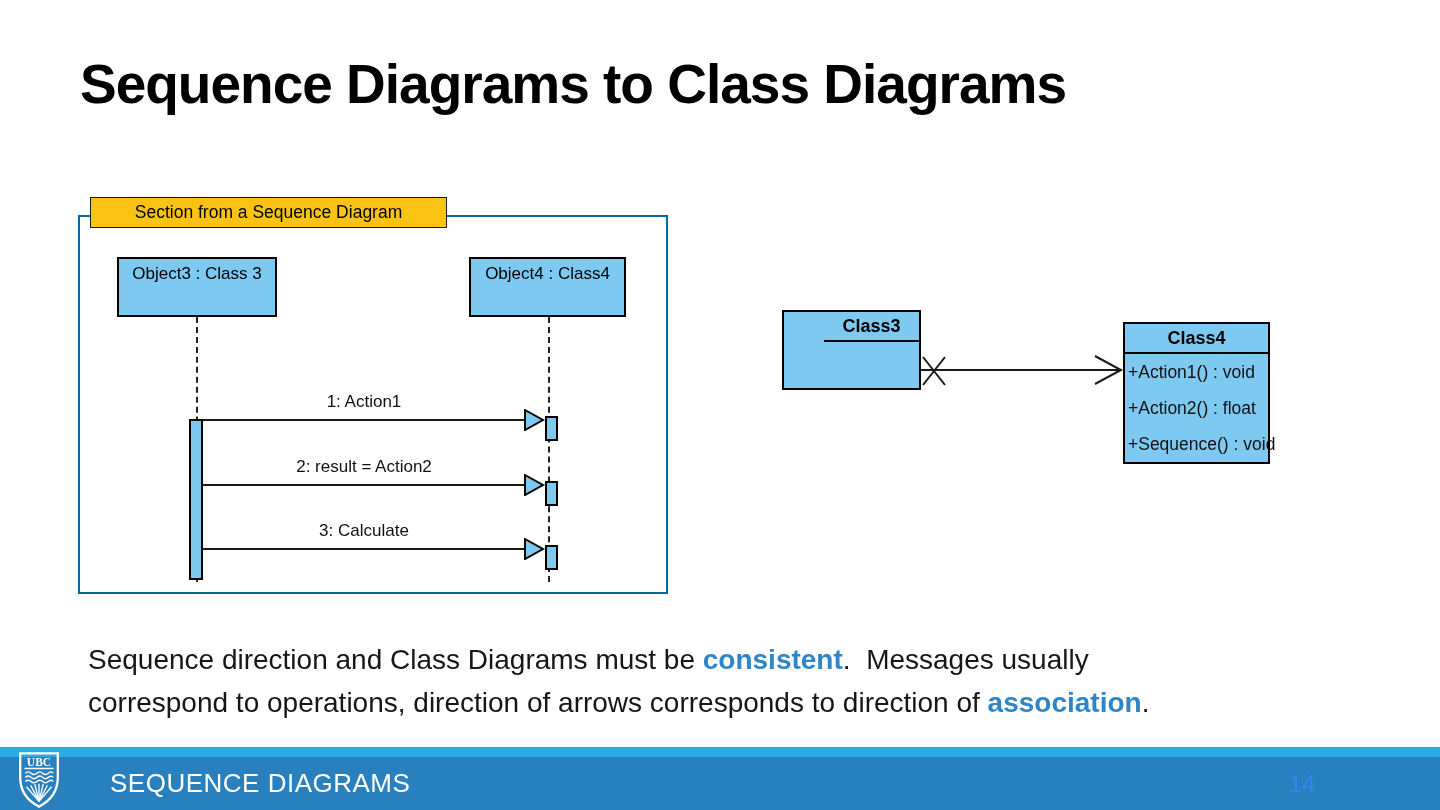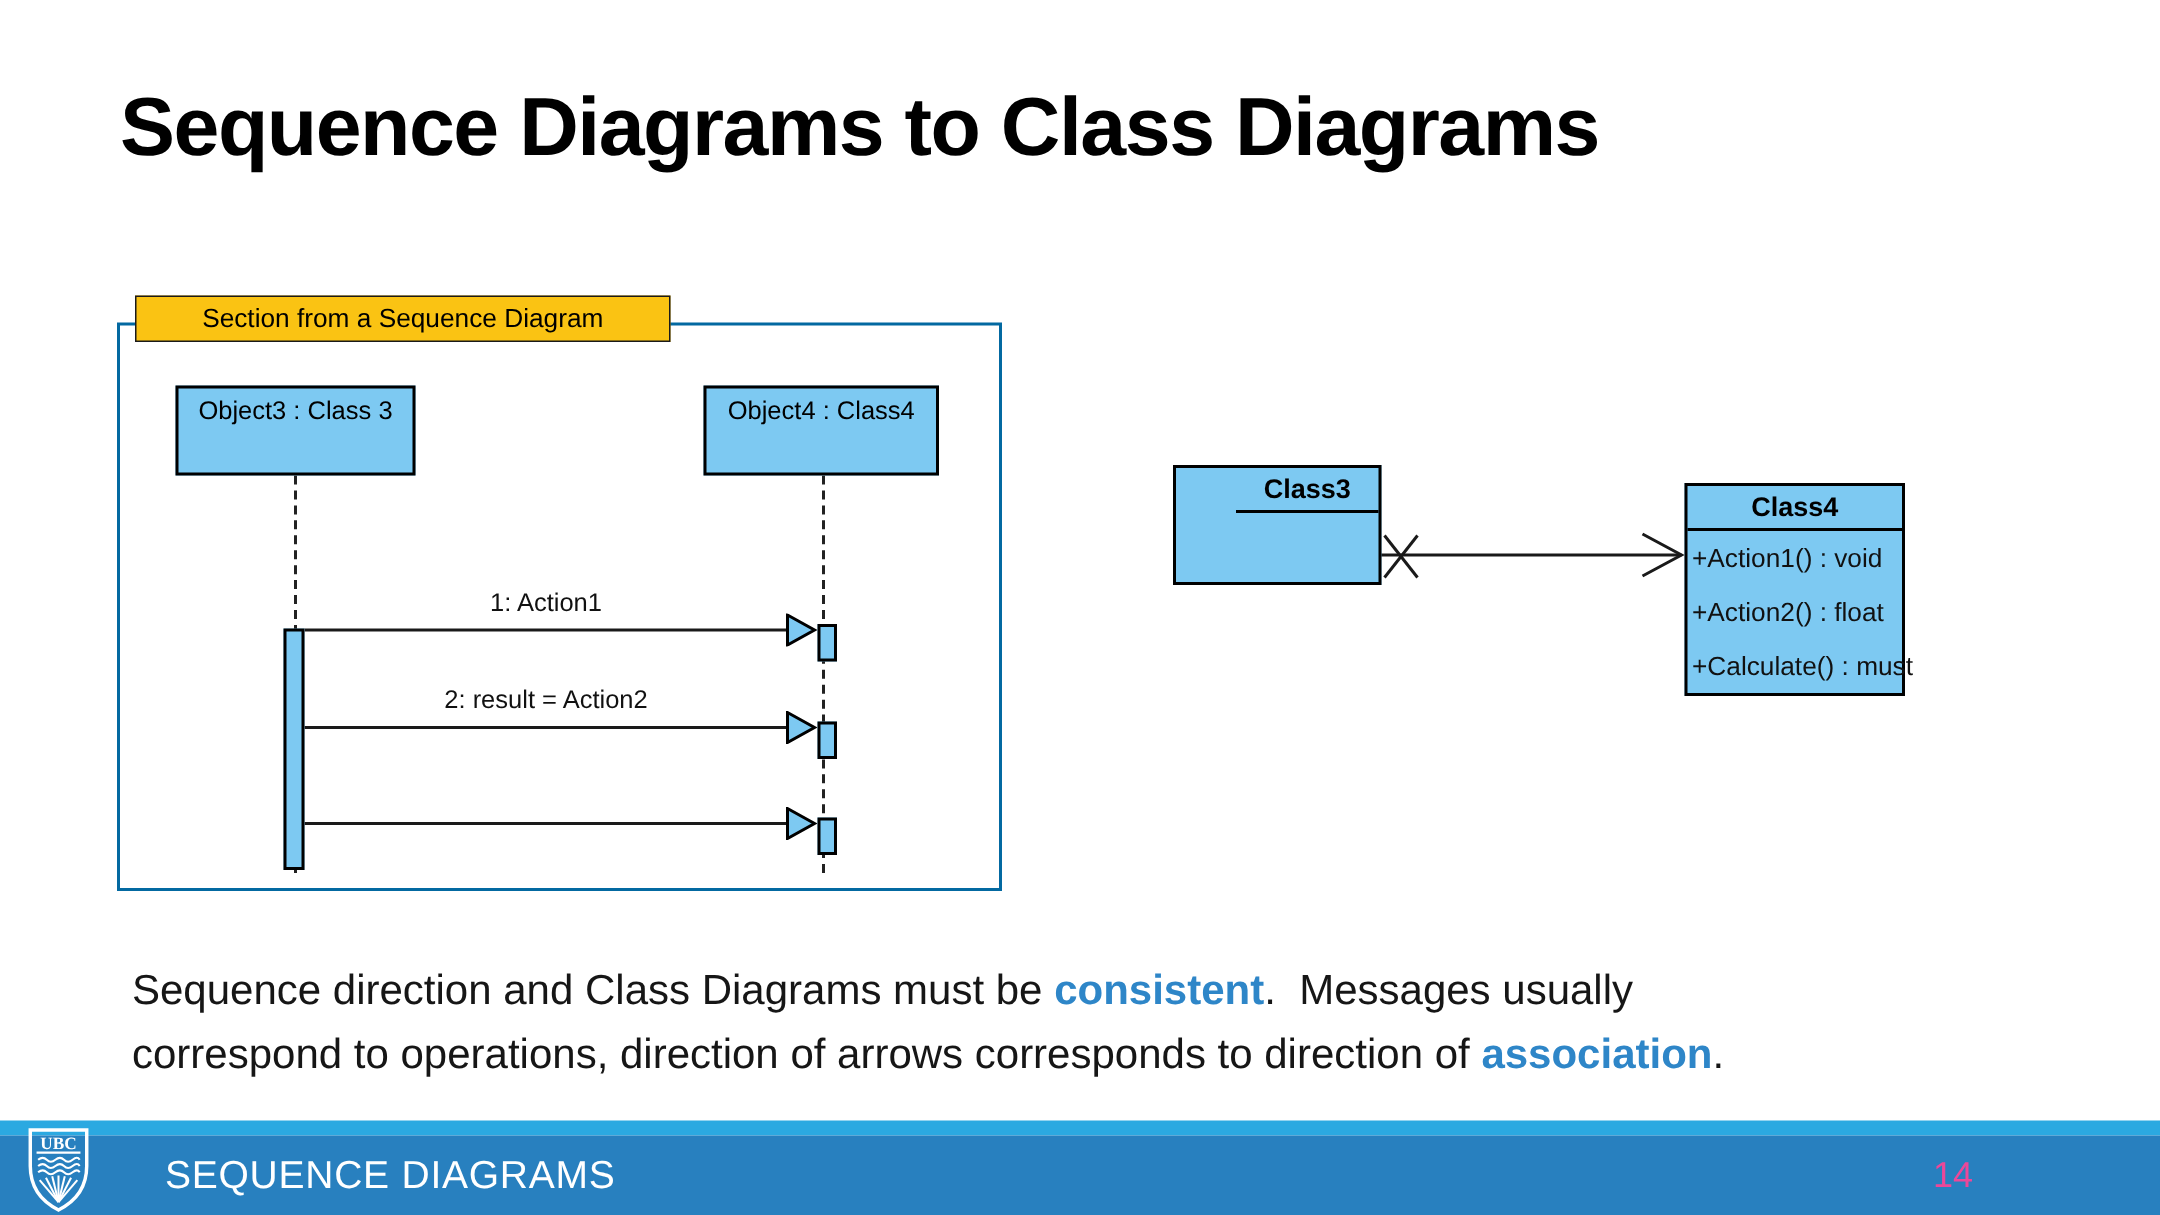--- a/index.html
+++ b/index.html
@@ -83,21 +83,21 @@
   .footer-bar {
     position:absolute; left:0; top:757px; width:1440px; height:53px;
     background:#2880BF;
   }
   .footer-title {
     position:absolute; left:110px; top:757px; height:53px; line-height:53px;
     color:#ffffff; font-size:26px; letter-spacing:0.5px;
   }
   .page-number {
     position:absolute; left:1272px; top:757px; width:60px; height:53px;
-    line-height:53px; text-align:center; color:#ec4899; font-size:24px;
+    line-height:53px; text-align:center; color:#3b82f6; font-size:24px;
   }
   .ubc-logo { position:absolute; left:16px; top:752px; z-index:5; }
 </style>
 </head>
 <body>
 
 <div class="slide">
 
   <div class="title">Sequence Diagrams to Class Diagrams</div>
 
@@ -120,39 +120,40 @@
     </svg>
     <div class="msg-act" style="top:199px;"></div>
 
     <div class="msg-label" style="top:240px;">2: result = Action2</div>
     <div class="msg-line" style="top:267px;"></div>
     <svg class="msg-tri" style="top:257px;" viewBox="0 0 21 22">
       <polygon points="1,1 19,11 1,21" fill="#7DC9F2" stroke="#000" stroke-width="2"></polygon>
     </svg>
     <div class="msg-act" style="top:264px;"></div>
 
+    <div class="msg-label" style="top:304px;">3: Calculate</div>
     <div class="msg-line" style="top:331px;"></div>
     <svg class="msg-tri" style="top:321px;" viewBox="0 0 21 22">
       <polygon points="1,1 19,11 1,21" fill="#7DC9F2" stroke="#000" stroke-width="2"></polygon>
     </svg>
     <div class="msg-act" style="top:328px;"></div>
 
   </div>
 
 
   <div class="class-box class3">
     <div class="class-header">Class3</div>
     <div class="class-body-empty"></div>
   </div>
 
   <div class="class-box class4">
     <div class="class-header">Class4</div>
     <div class="class-method">+Action1() : void</div>
     <div class="class-method">+Action2() : float</div>
-    <div class="class-method">+Calculate() : must</div>
+    <div class="class-method">+Sequence() : void</div>
   </div>
 
   <svg class="assoc-svg" width="212" height="44" viewBox="0 0 212 44">
     <line x1="4" y1="22" x2="206" y2="22" stroke="#1a1a1a" stroke-width="2"></line>
     <line x1="8" y1="9" x2="30" y2="37" stroke="#1a1a1a" stroke-width="2"></line>
     <line x1="30" y1="9" x2="8" y2="37" stroke="#1a1a1a" stroke-width="2"></line>
     <polyline points="180,8 206,22 180,36" fill="none" stroke="#1a1a1a" stroke-width="2"></polyline>
   </svg>
 
   <div class="paragraph">

